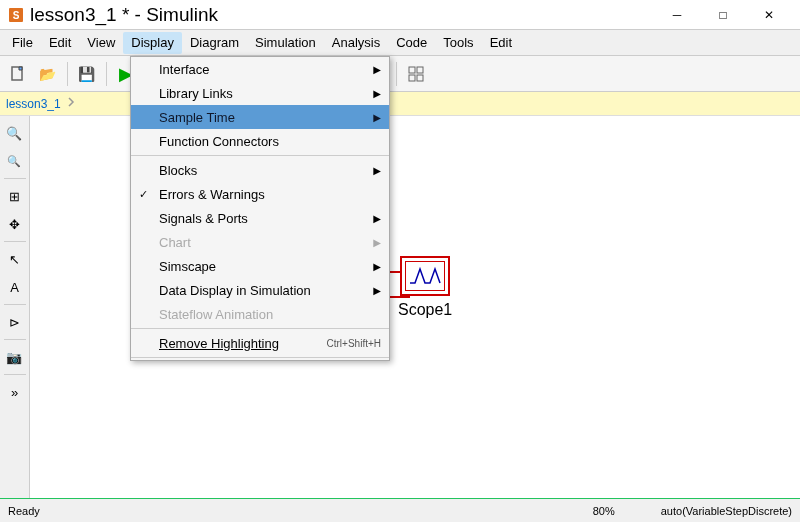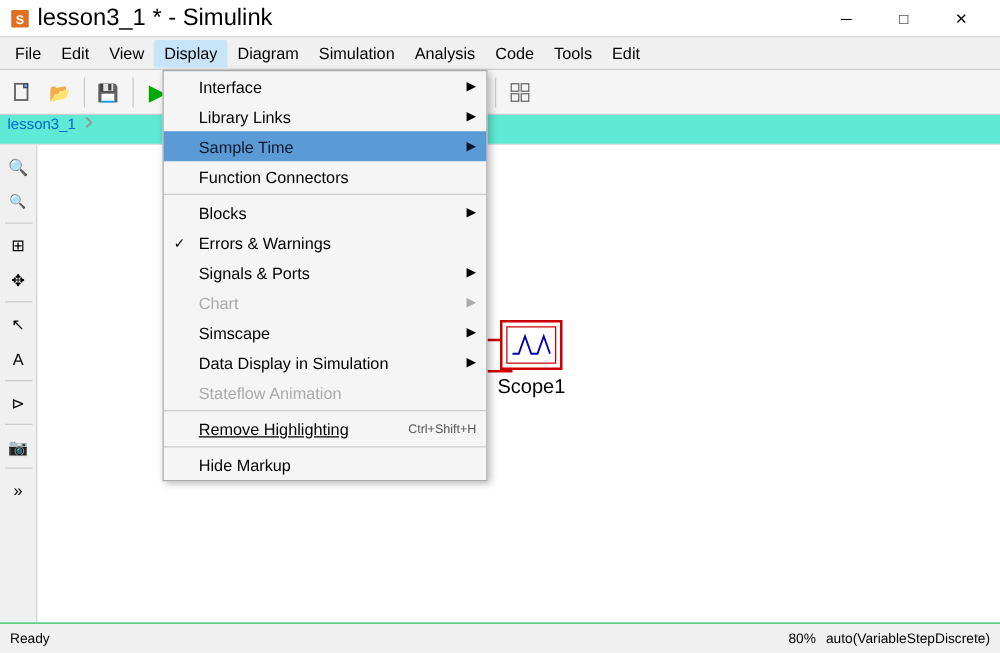--- a/index.html
+++ b/index.html
@@ -58,24 +58,24 @@
       border: 1px solid transparent; border-radius: 2px; cursor: pointer; font-size: 14px;
     }
     .tb-separator { width: 1px; height: 24px; background: #ccc; margin: 0 3px; }
     .tb-input {
       height: 22px; border: 1px solid #aaa; padding: 0 4px; font-size: 12px; width: 70px;
     }
 
     
     #breadcrumb {
       height: 24px;
-      background: #5eead4;
+      background: #fef9c3;
       border-bottom: 1px solid #ddd;
       display: flex;
-      align-items: flex-start;
+      align-items: center;
       padding: 0 6px;
       font-size: 12px;
       gap: 4px;
     }
     #breadcrumb .bc-item { color: #0066cc; cursor: pointer; }
 
     
     #main {
       display: flex;
       height: calc(522px - 30px - 26px - 36px - 24px - 24px);
@@ -178,21 +178,21 @@
       height: 24px;
       background: #f0f0f0;
       border-top: 1px solid #22c55e;
       display: flex;
       align-items: center;
       padding: 0 8px;
       font-size: 11px;
       gap: 8px;
     }
     #statusbar .status-left { flex: 1; }
-    #statusbar .status-center { text-align: right; min-width: 60px; }
+    #statusbar .status-center { text-align: left; min-width: 60px; }
     #statusbar .status-right { text-align: right; }
 
     
     .signal-line {
       position: absolute;
       background: #008800;
     }
     .red-line {
       background: #cc0000;
     }
@@ -399,19 +399,15 @@
     <div class="dm-item">
       <span class="check-area"></span>
       <span class="label" style="text-decoration:underline;">
         <span>Remove Highlighting</span>
       </span>
       <span class="shortcut" style="margin-left:auto; font-size:10px; color:#555;">Ctrl+Shift+H</span>
     </div>
 
     <div class="dm-separator"></div>
 
-    <div class="dm-item">
-      <span class="check-area"></span>
-      <span class="label">Hide Markup</span>
-    </div>
 
   </div>
 </div>
 
 </body></html>

